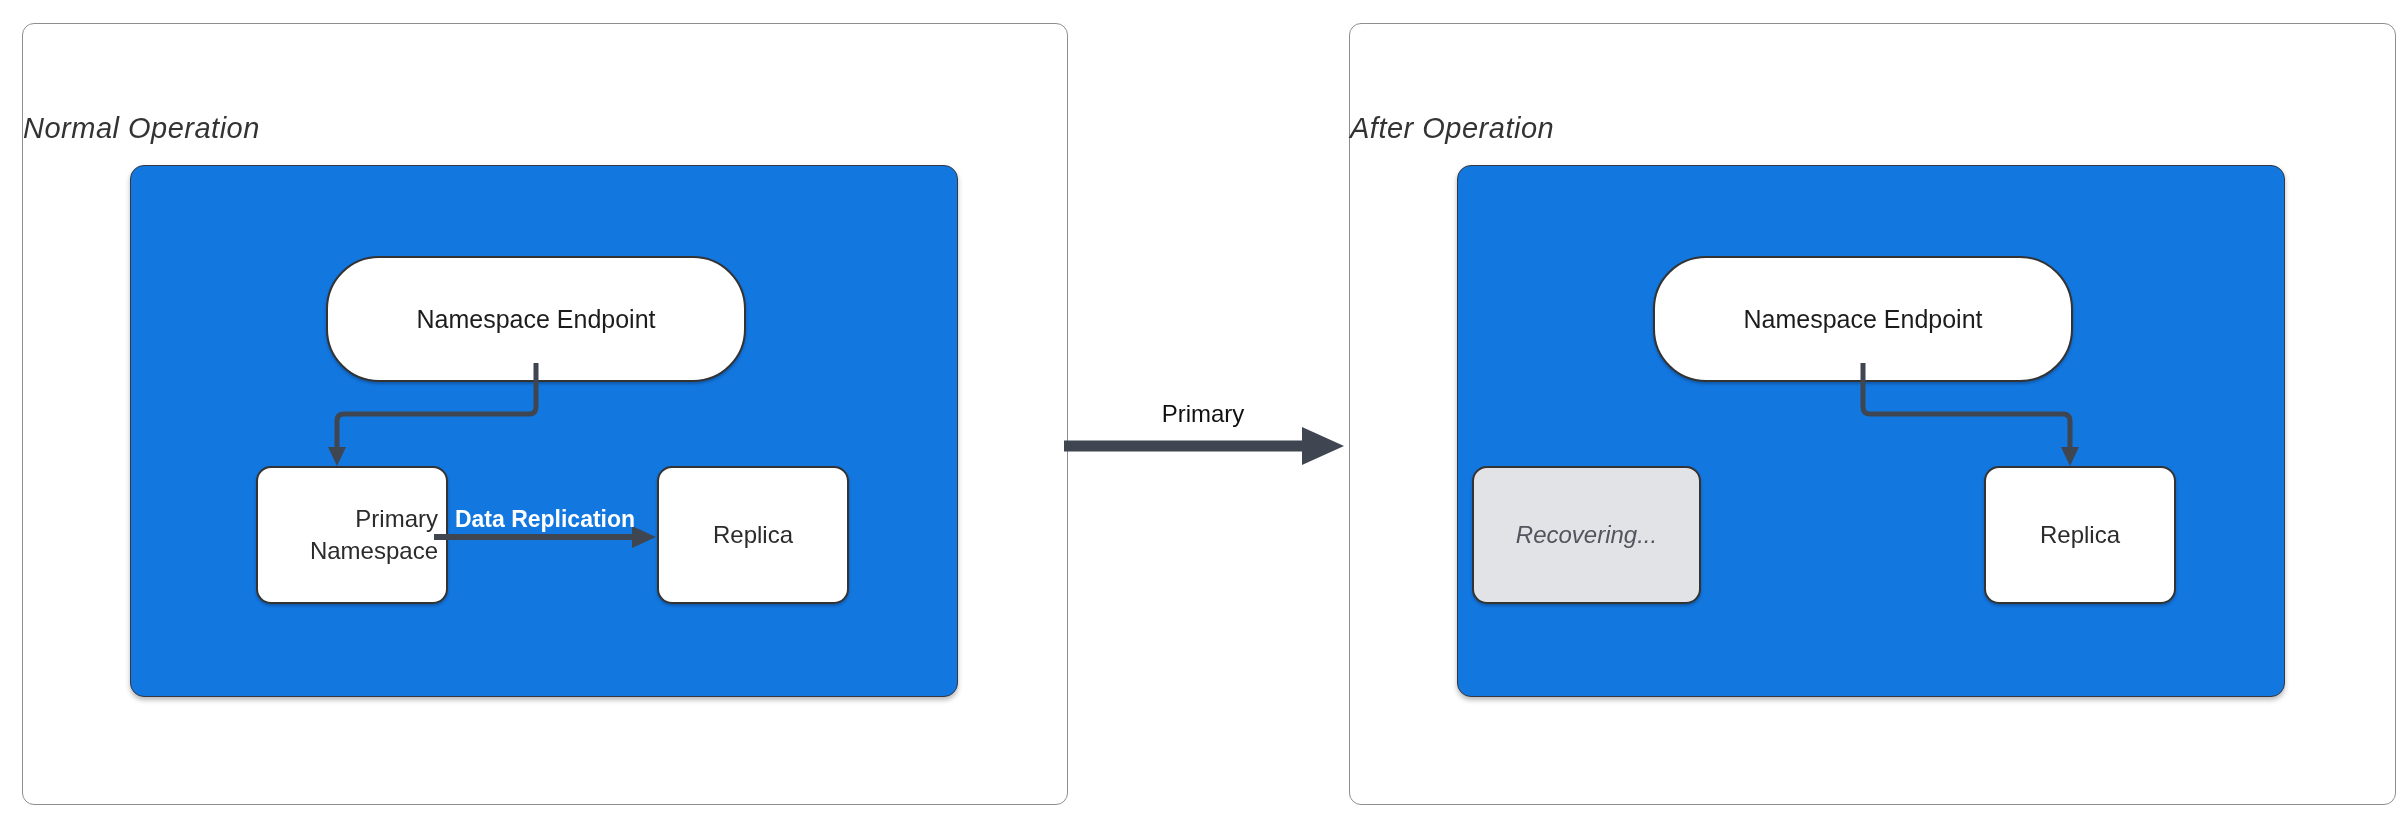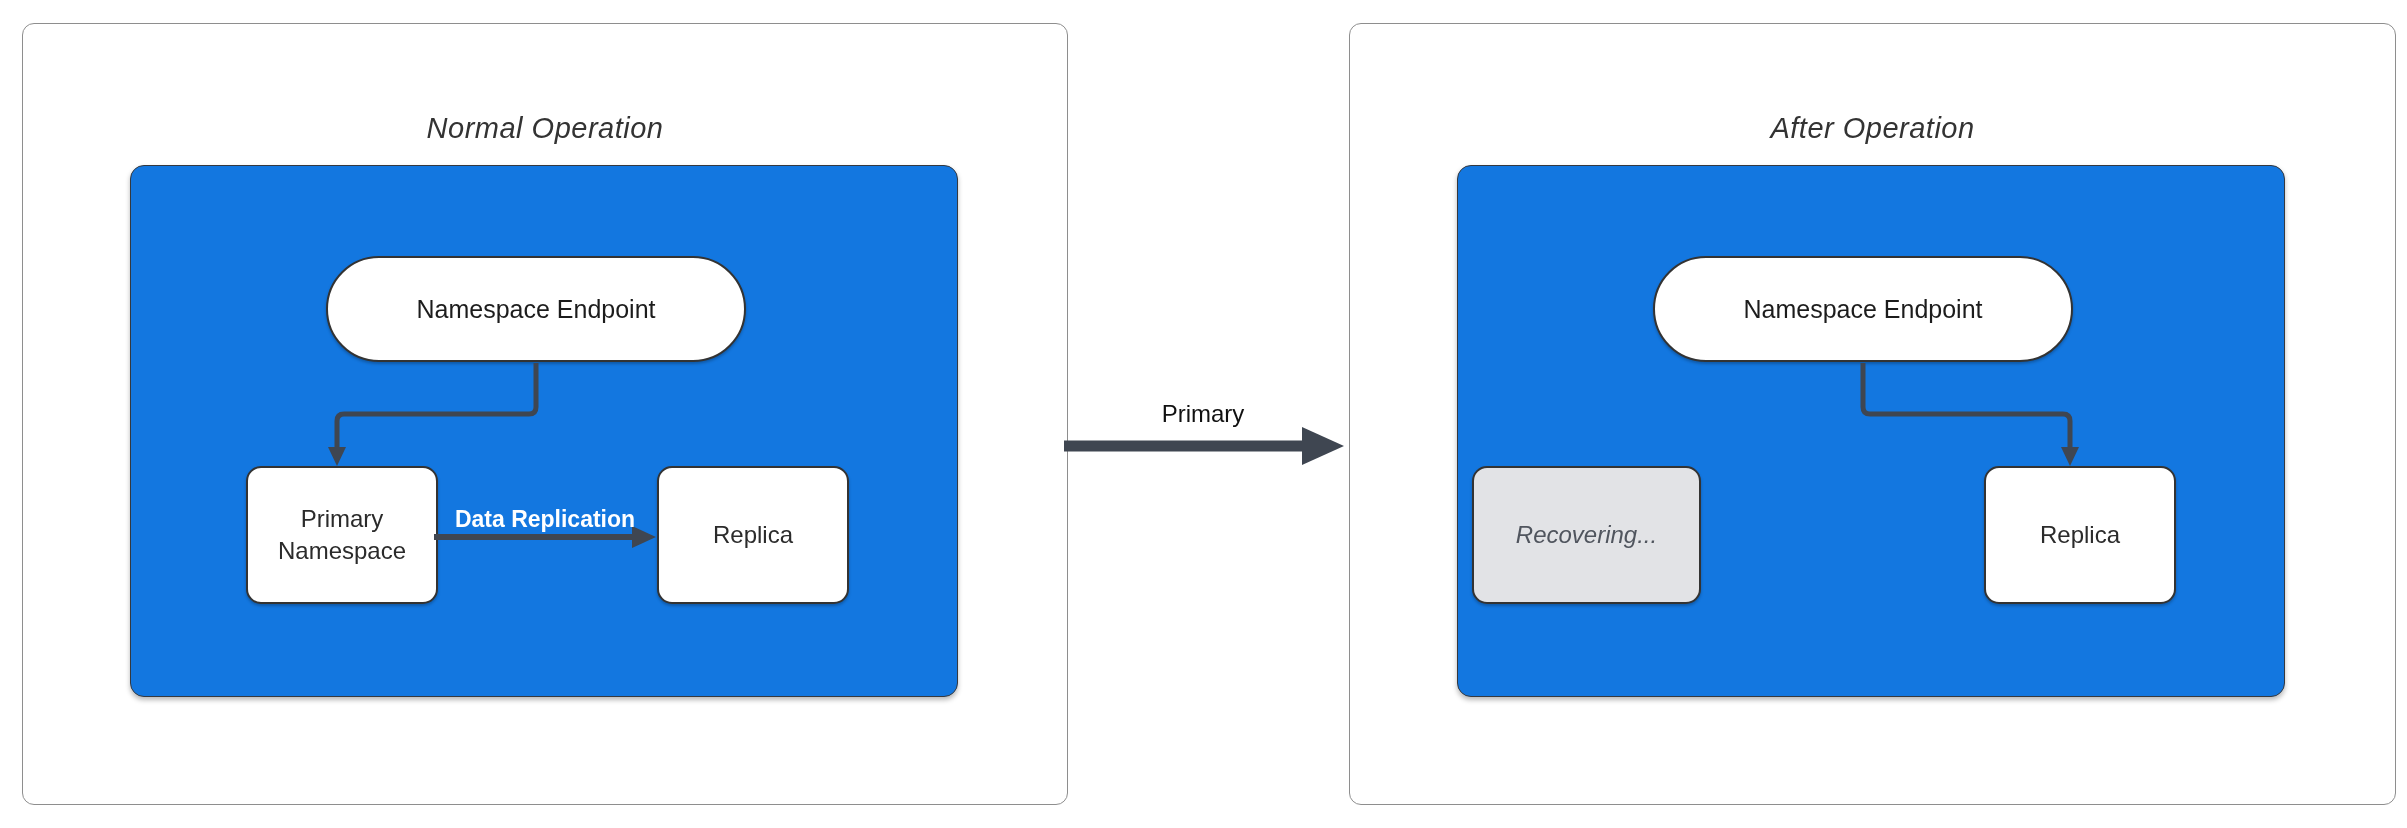--- a/index.html
+++ b/index.html
@@ -20,49 +20,49 @@
     width:2407px;height:828px;position:relative;overflow:hidden;
     font-family:"Liberation Sans","DejaVu Sans",sans-serif;
   }
   .panel{
     position:absolute;top:23px;height:782px;
     background:#ffffff;border:1.5px solid var(--panel-border);border-radius:12px;
   }
   .panel.left{left:22px;width:1046px;}
   .panel.right{left:1349px;width:1047px;}
   .panel-title{
-    position:absolute;top:88px;left:0;width:100%;text-align:center;
+    position:absolute;top:88px;left:0;width:100%;
     font-size:29px;font-style:italic;font-weight:500;color:var(--title-text);
     letter-spacing:0.5px;
   }
   .cluster{
     position:absolute;top:165px;width:828px;height:532px;
     background:var(--cluster-fill);
     border:1.5px solid #35393F;border-radius:14px;
     box-shadow:0 3px 5px rgba(0,0,0,0.28);
   }
   .cluster.left{left:130px;}
   .cluster.right{left:1457px;}
   .node{
     position:absolute;display:flex;align-items:center;justify-content:center;
     background:#ffffff;border:2px solid var(--node-border);
     color:var(--node-text);text-align:center;
     box-shadow:0 2px 3px rgba(0,0,0,0.25);
   }
   .pill{
-    width:420px;height:106px;border-radius:53px;top:256px;
+    width:420px;height:126px;border-radius:53px;top:256px;
     font-size:25px;color:#1c1c1c;
   }
   .pill.left{left:326px;}
   .pill.right{left:1653px;}
   .box{
     width:192px;height:138px;border-radius:15px;top:466px;
     font-size:24px;line-height:1.35;padding:8px;
   }
-  .box.primary{left:246px;}
+  .box.primary{left:256px;text-align:right;}
   .box.replica-left{left:657px;}
   .box.recovering{
     left:1472px;width:229px;
     background:var(--recovering-fill);
     color:var(--recovering-text);font-style:italic;
   }
   .box.replica-right{left:1984px;}
   svg.edges{position:absolute;left:0;top:0;width:2407px;height:828px;pointer-events:none;}
   .edge-line{stroke:var(--edge);fill:none;}
   .edge-head{fill:var(--edge);stroke:none;}

